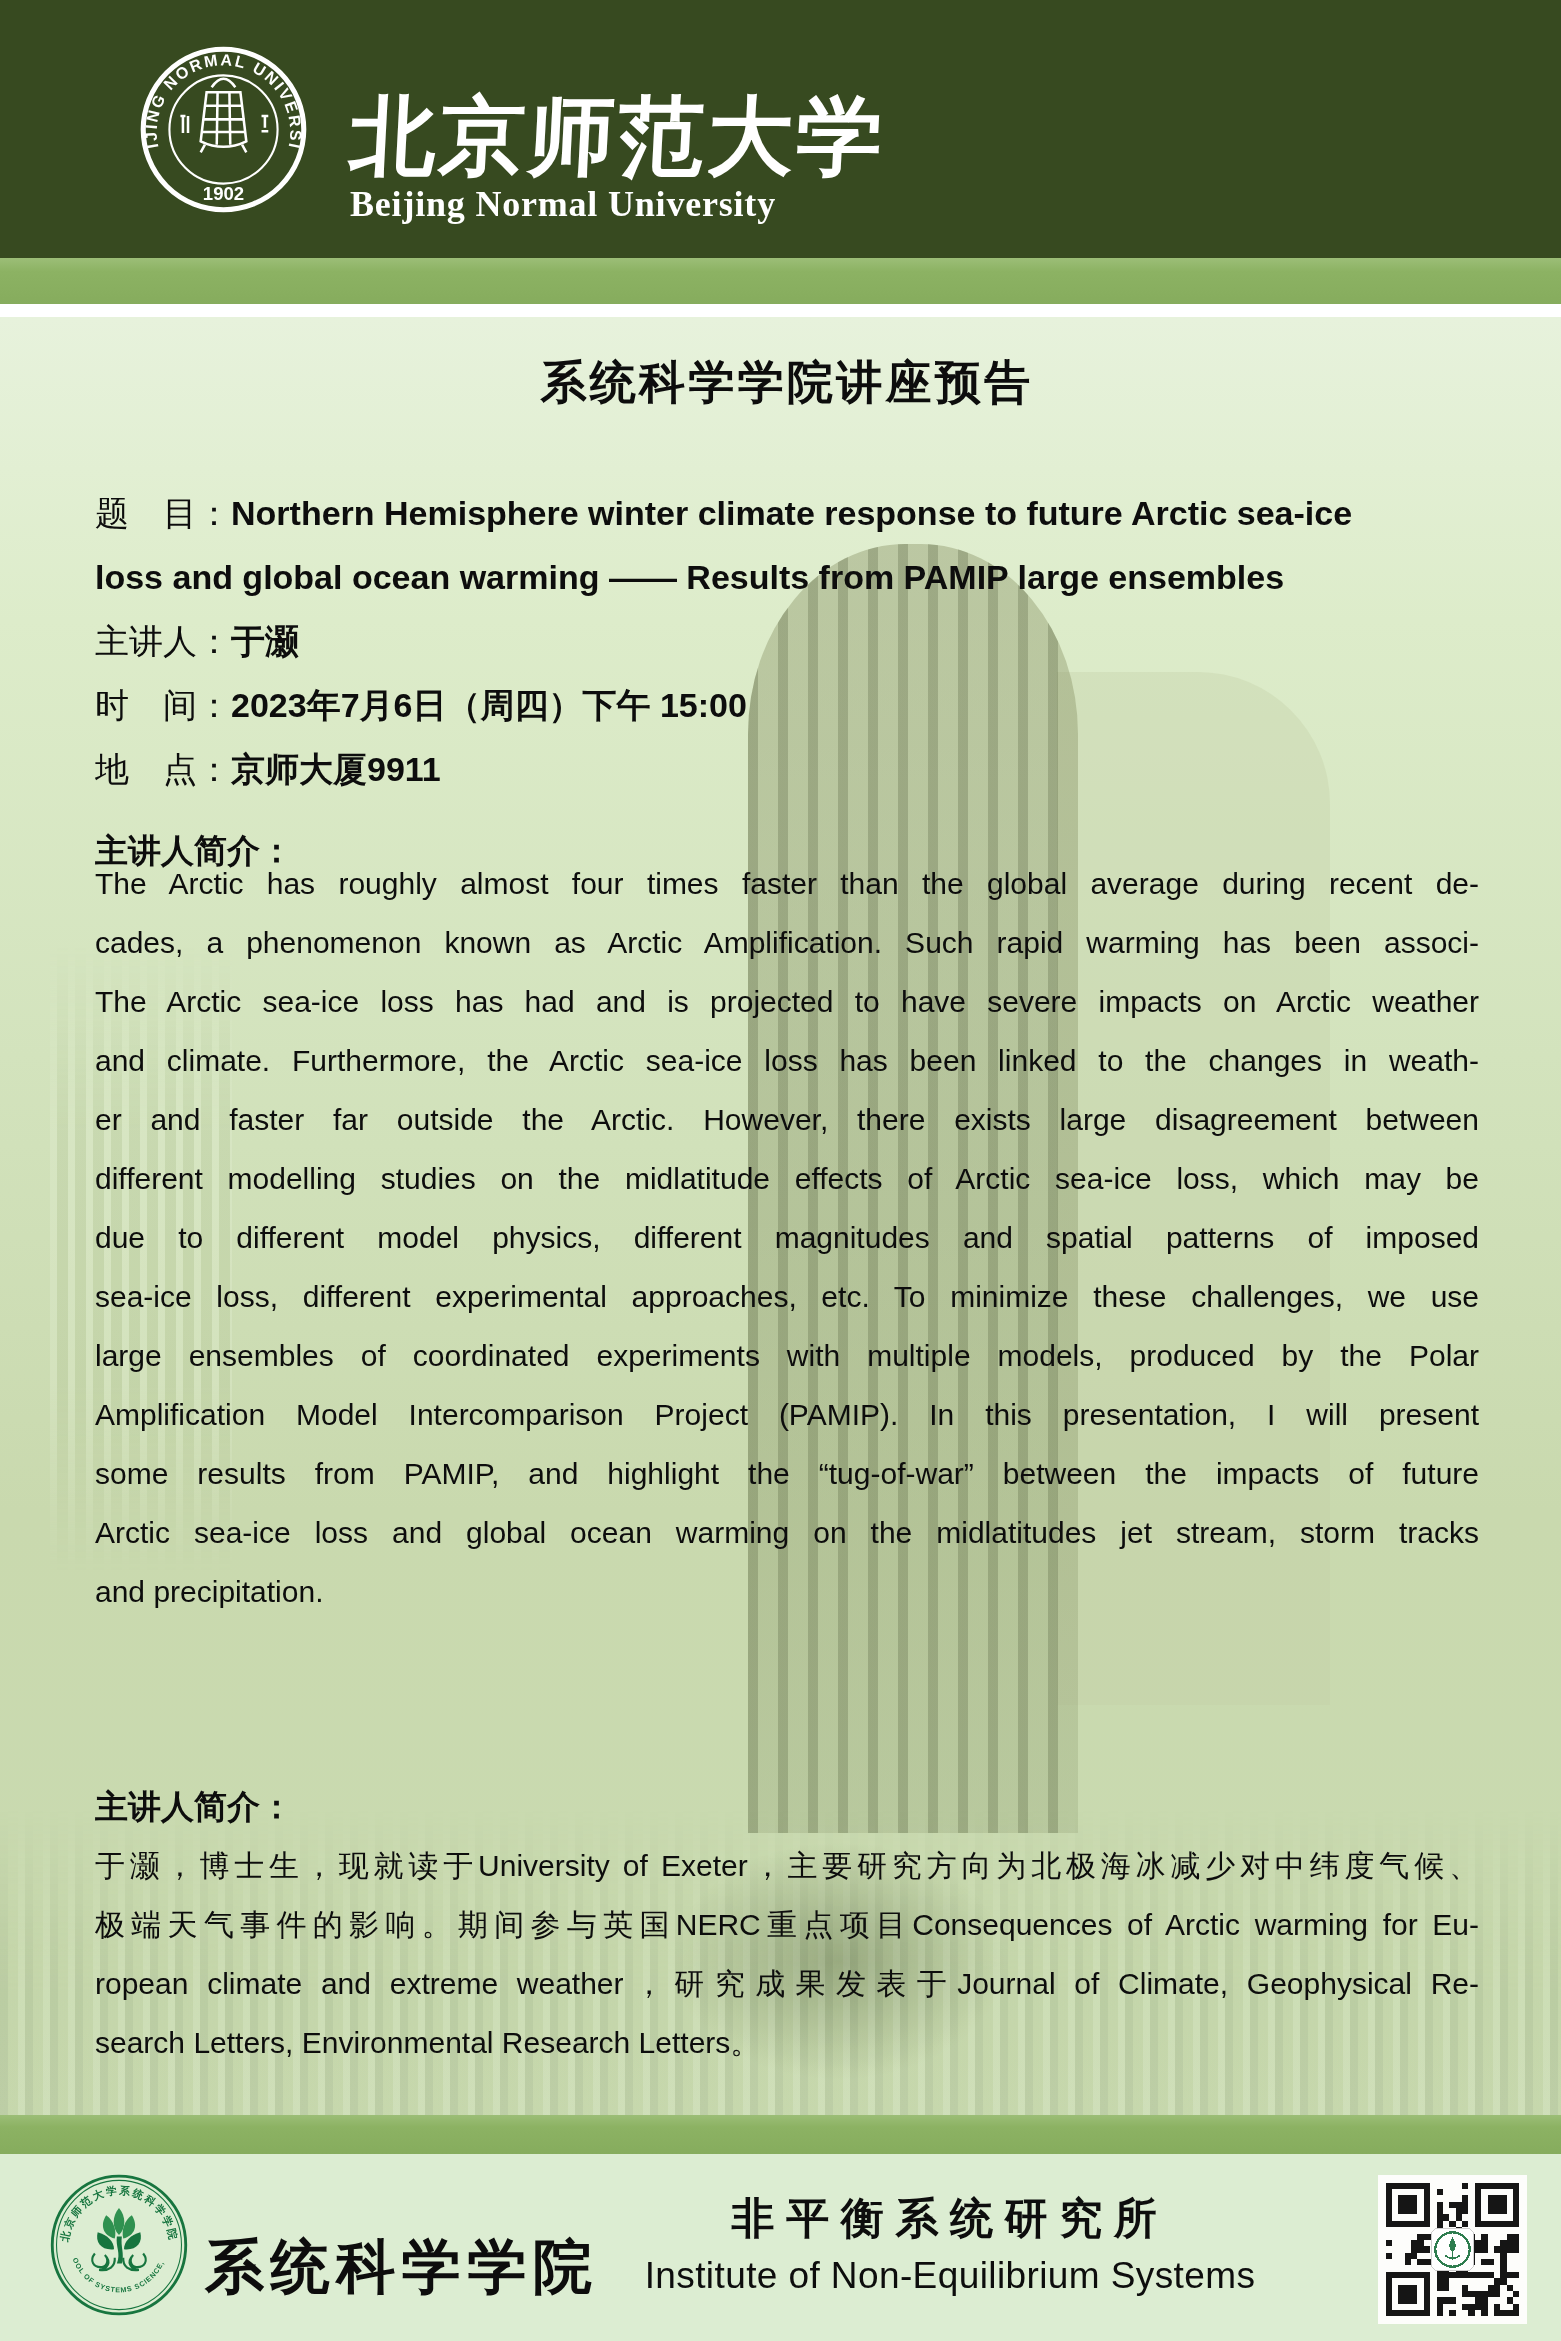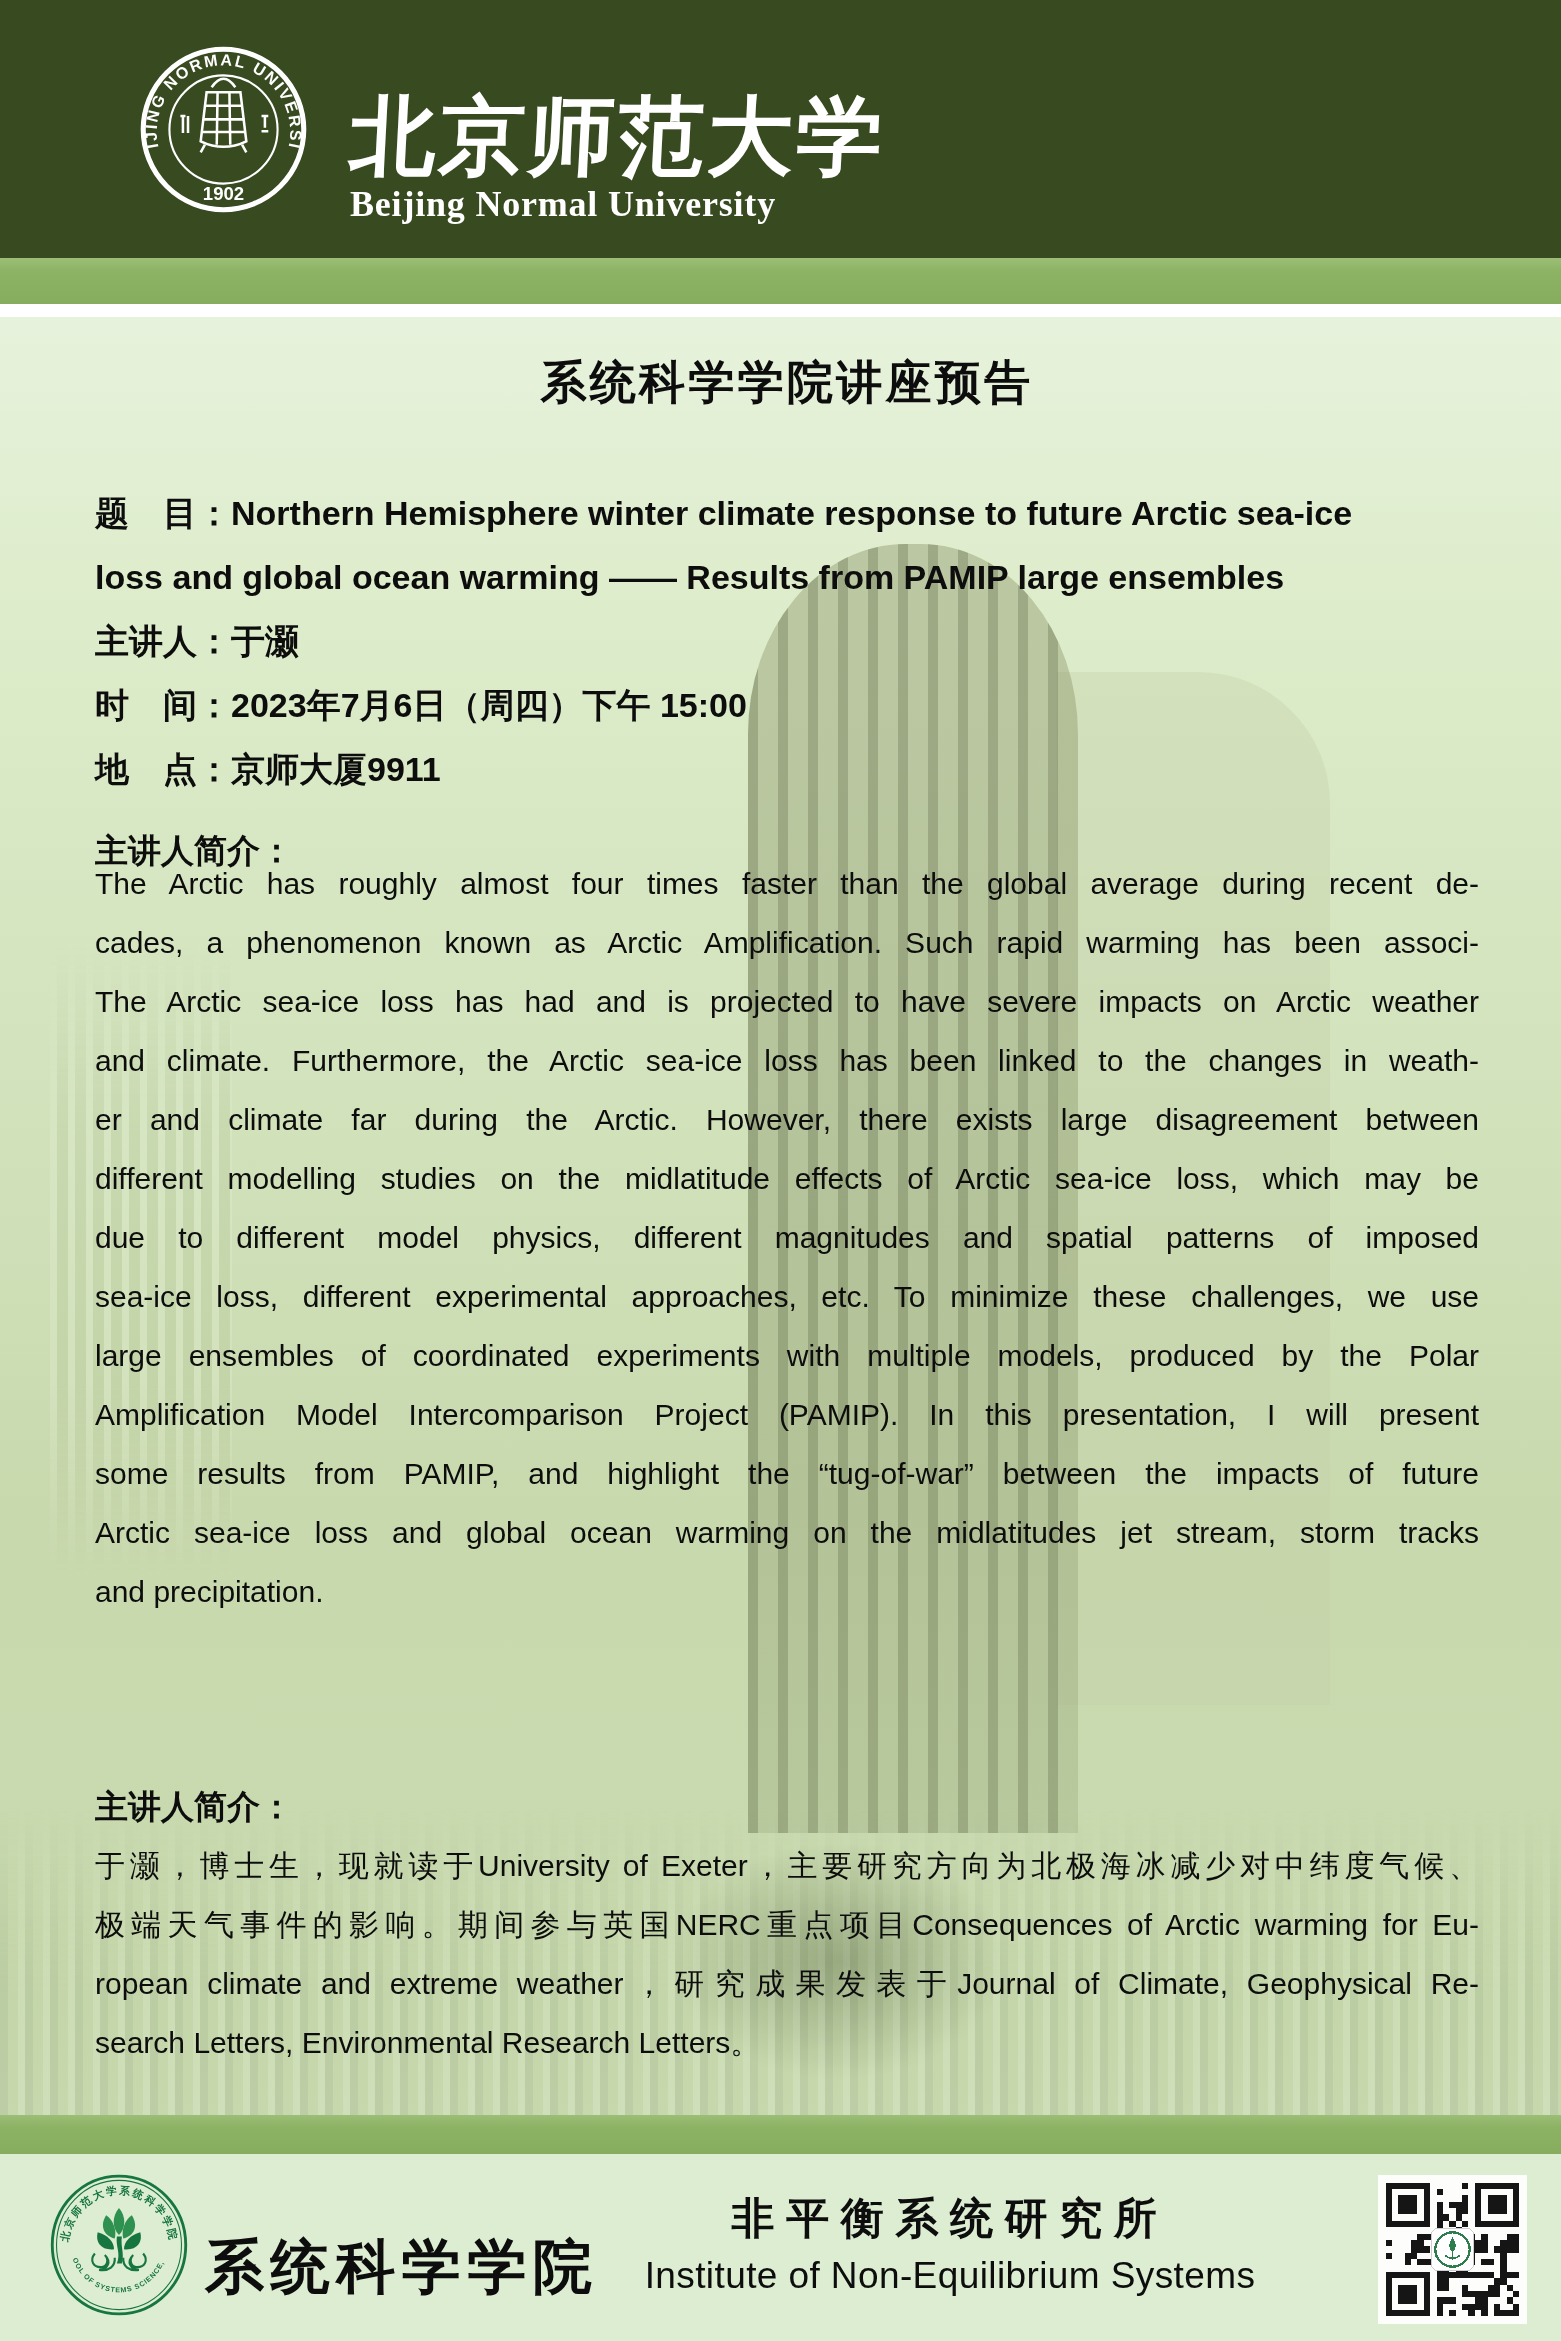--- a/index.html
+++ b/index.html
@@ -40,21 +40,21 @@
         background:repeating-linear-gradient(90deg,rgba(226,238,210,.35) 0 6.6px,rgba(140,160,105,.12) 6.6px 18px);
         -webkit-mask-image:linear-gradient(180deg,transparent,#000 30%,#000 70%,transparent);
         mask-image:linear-gradient(180deg,transparent,#000 30%,#000 70%,transparent);}
   .arc{position:absolute;right:-116px;bottom:-314px;width:628px;height:611px;border-radius:50%;
        border:30px solid rgba(240,248,229,.5);}
 
   .poster-title{position:absolute;left:0;top:35px;width:100%;margin:0;text-align:center;
                 font-size:46px;font-weight:bold;letter-spacing:3.3px;}
 
   .info{position:absolute;left:95px;right:93px;top:164px;font-size:34px;font-weight:bold;line-height:64px;white-space:nowrap;}
-  .info .label{font-weight:bold;}
+  .info .label{font-weight:normal;}
 
   .sec-h{position:absolute;left:95px;margin:0;font-size:33px;font-weight:bold;}
   .abstract-h{top:512px;}
   .bio-h{top:1468px;}
 
   .jlines{position:absolute;left:95px;right:95px;font-size:30px;line-height:59px;}
   .abstract-lines{top:537px;}
   .bio-lines{top:1519px;}
   .jlines>div{text-align:justify;text-align-last:justify;white-space:nowrap;}
   .jlines>div:last-child{text-align-last:left;}
@@ -123,21 +123,21 @@
       <div><span class="label">时　间：</span><span>2023年7月6日（周四）下午 15:00</span></div>
       <div><span class="label">地　点：</span><span>京师大厦9911</span></div>
     </div>
 
     <h2 class="sec-h abstract-h">主讲人简介：</h2>
     <div class="jlines abstract-lines">
         <div class="aline">The Arctic has roughly almost four times faster than the global average during recent de-</div>
         <div class="aline">cades, a phenomenon known as Arctic Amplification. Such rapid warming has been associ-</div>
         <div class="aline">The Arctic sea-ice loss has had and is projected to have severe impacts on Arctic weather</div>
         <div class="aline">and climate. Furthermore, the Arctic sea-ice loss has been linked to the changes in weath-</div>
-        <div class="aline">er and climate far during the Arctic. However, there exists large disagreement between</div>
+        <div class="aline">er and faster far outside the Arctic. However, there exists large disagreement between</div>
         <div class="aline">different modelling studies on the midlatitude effects of Arctic sea-ice loss, which may be</div>
         <div class="aline">due to different model physics, different magnitudes and spatial patterns of imposed</div>
         <div class="aline">sea-ice loss, different experimental approaches, etc. To minimize these challenges, we use</div>
         <div class="aline">large ensembles of coordinated experiments with multiple models, produced by the Polar</div>
         <div class="aline">Amplification Model Intercomparison Project (PAMIP). In this presentation, I will present</div>
         <div class="aline">some results from PAMIP, and highlight the “tug-of-war” between the impacts of future</div>
         <div class="aline">Arctic sea-ice loss and global ocean warming on the midlatitudes jet stream, storm tracks</div>
         <div class="aline">and precipitation.</div>
       </div>
 

